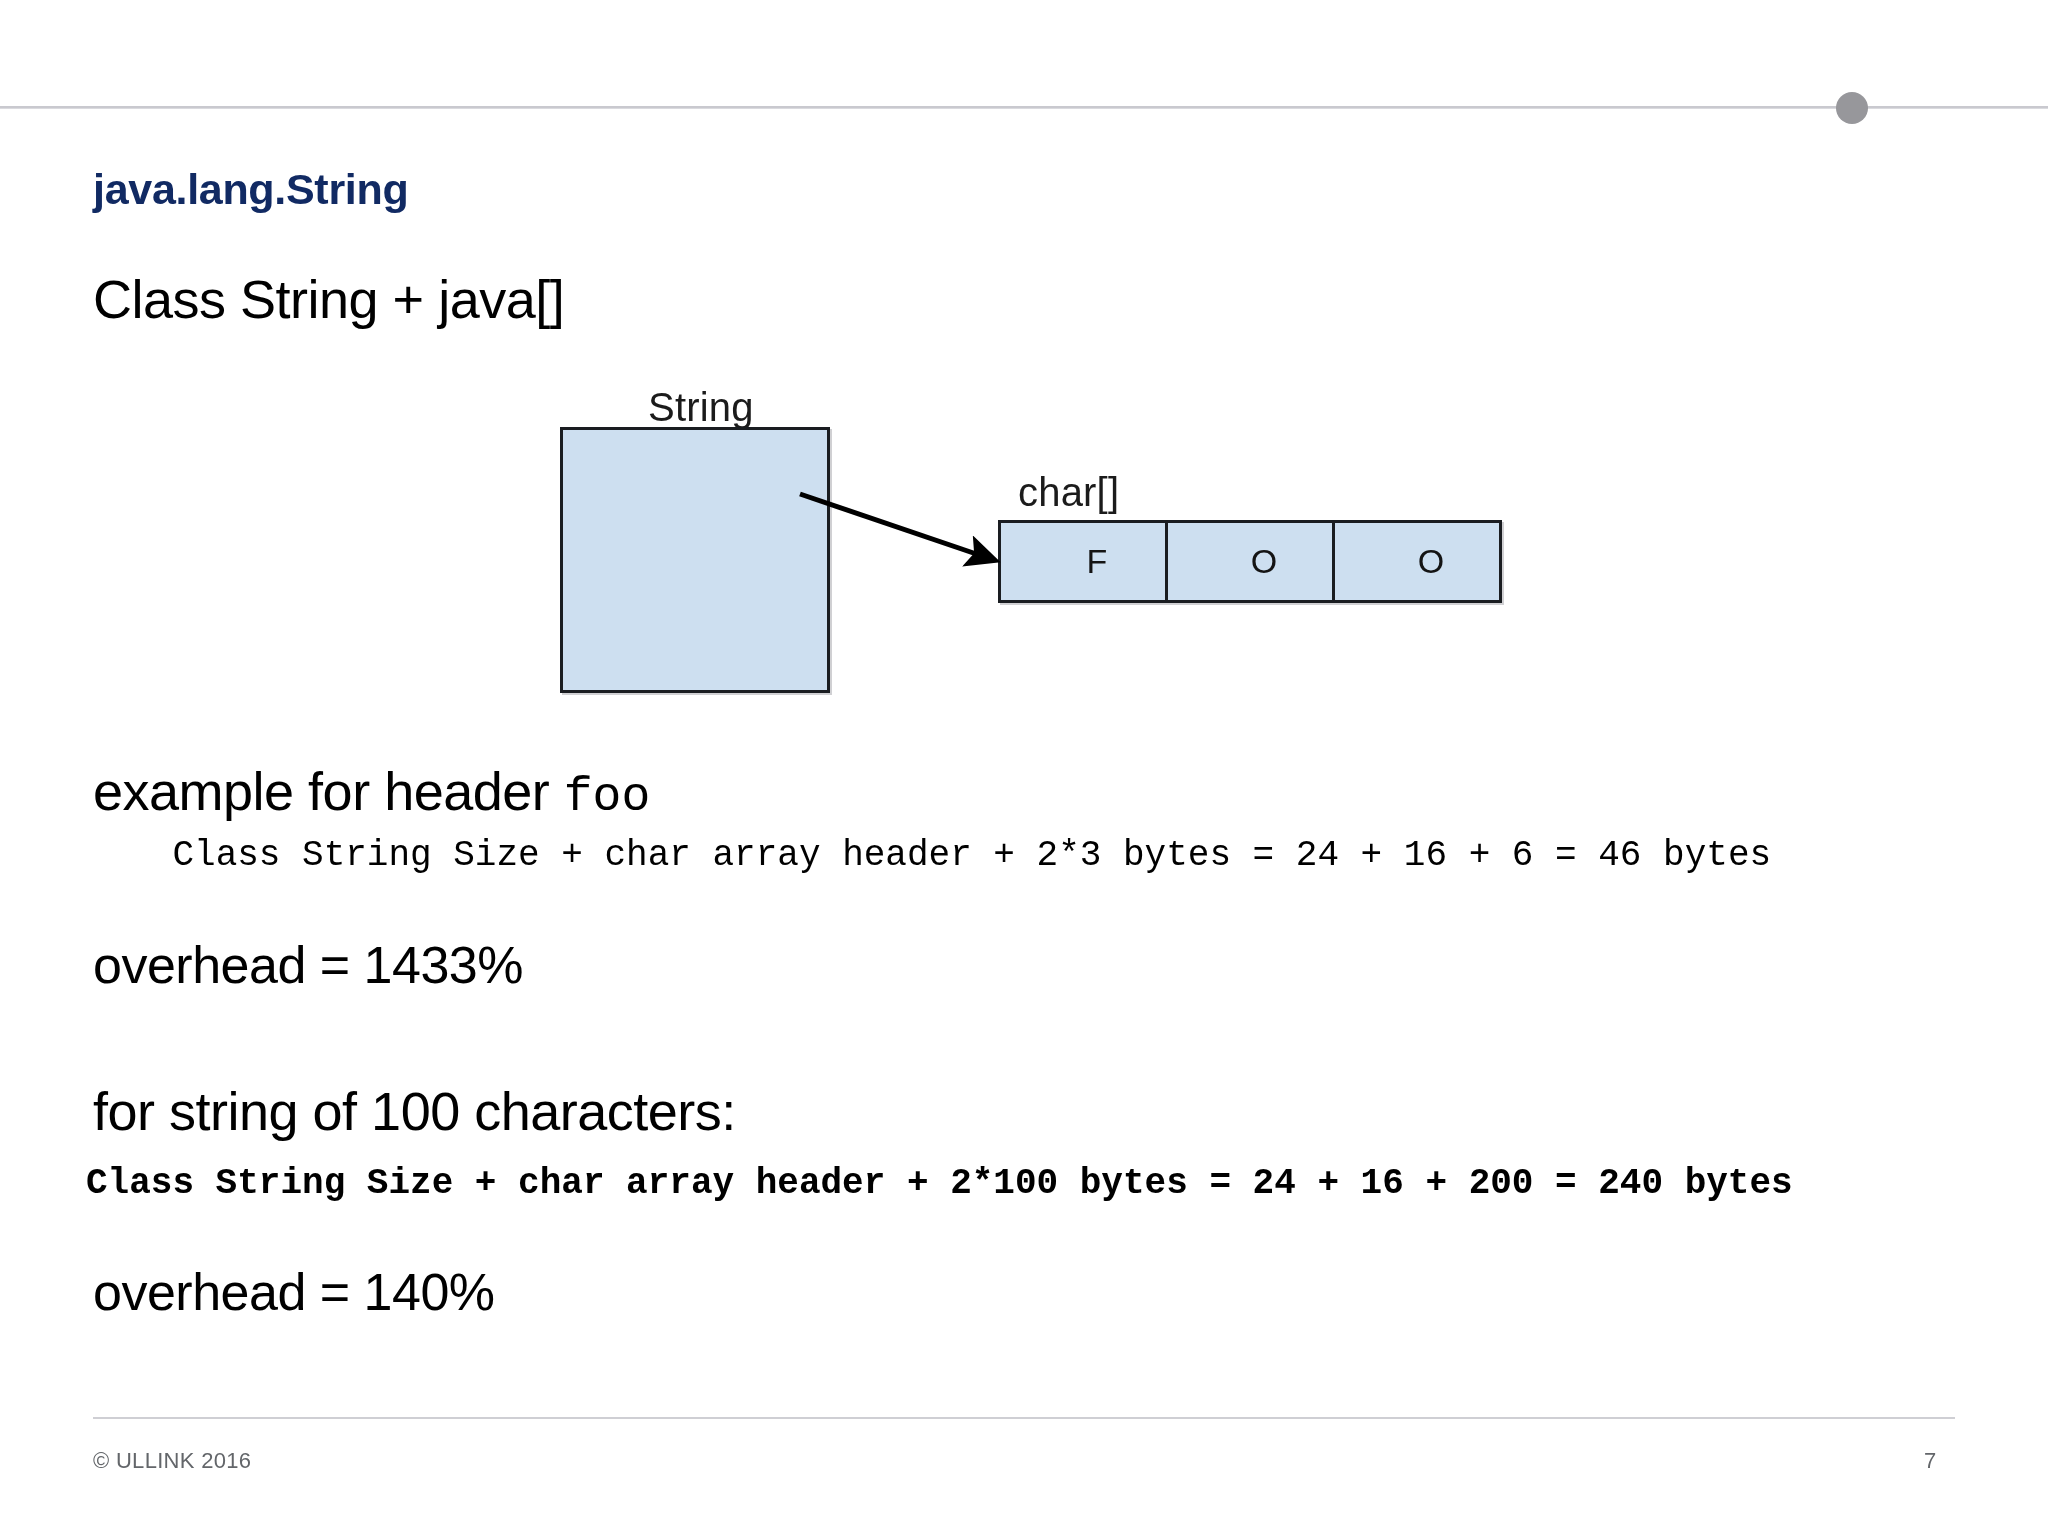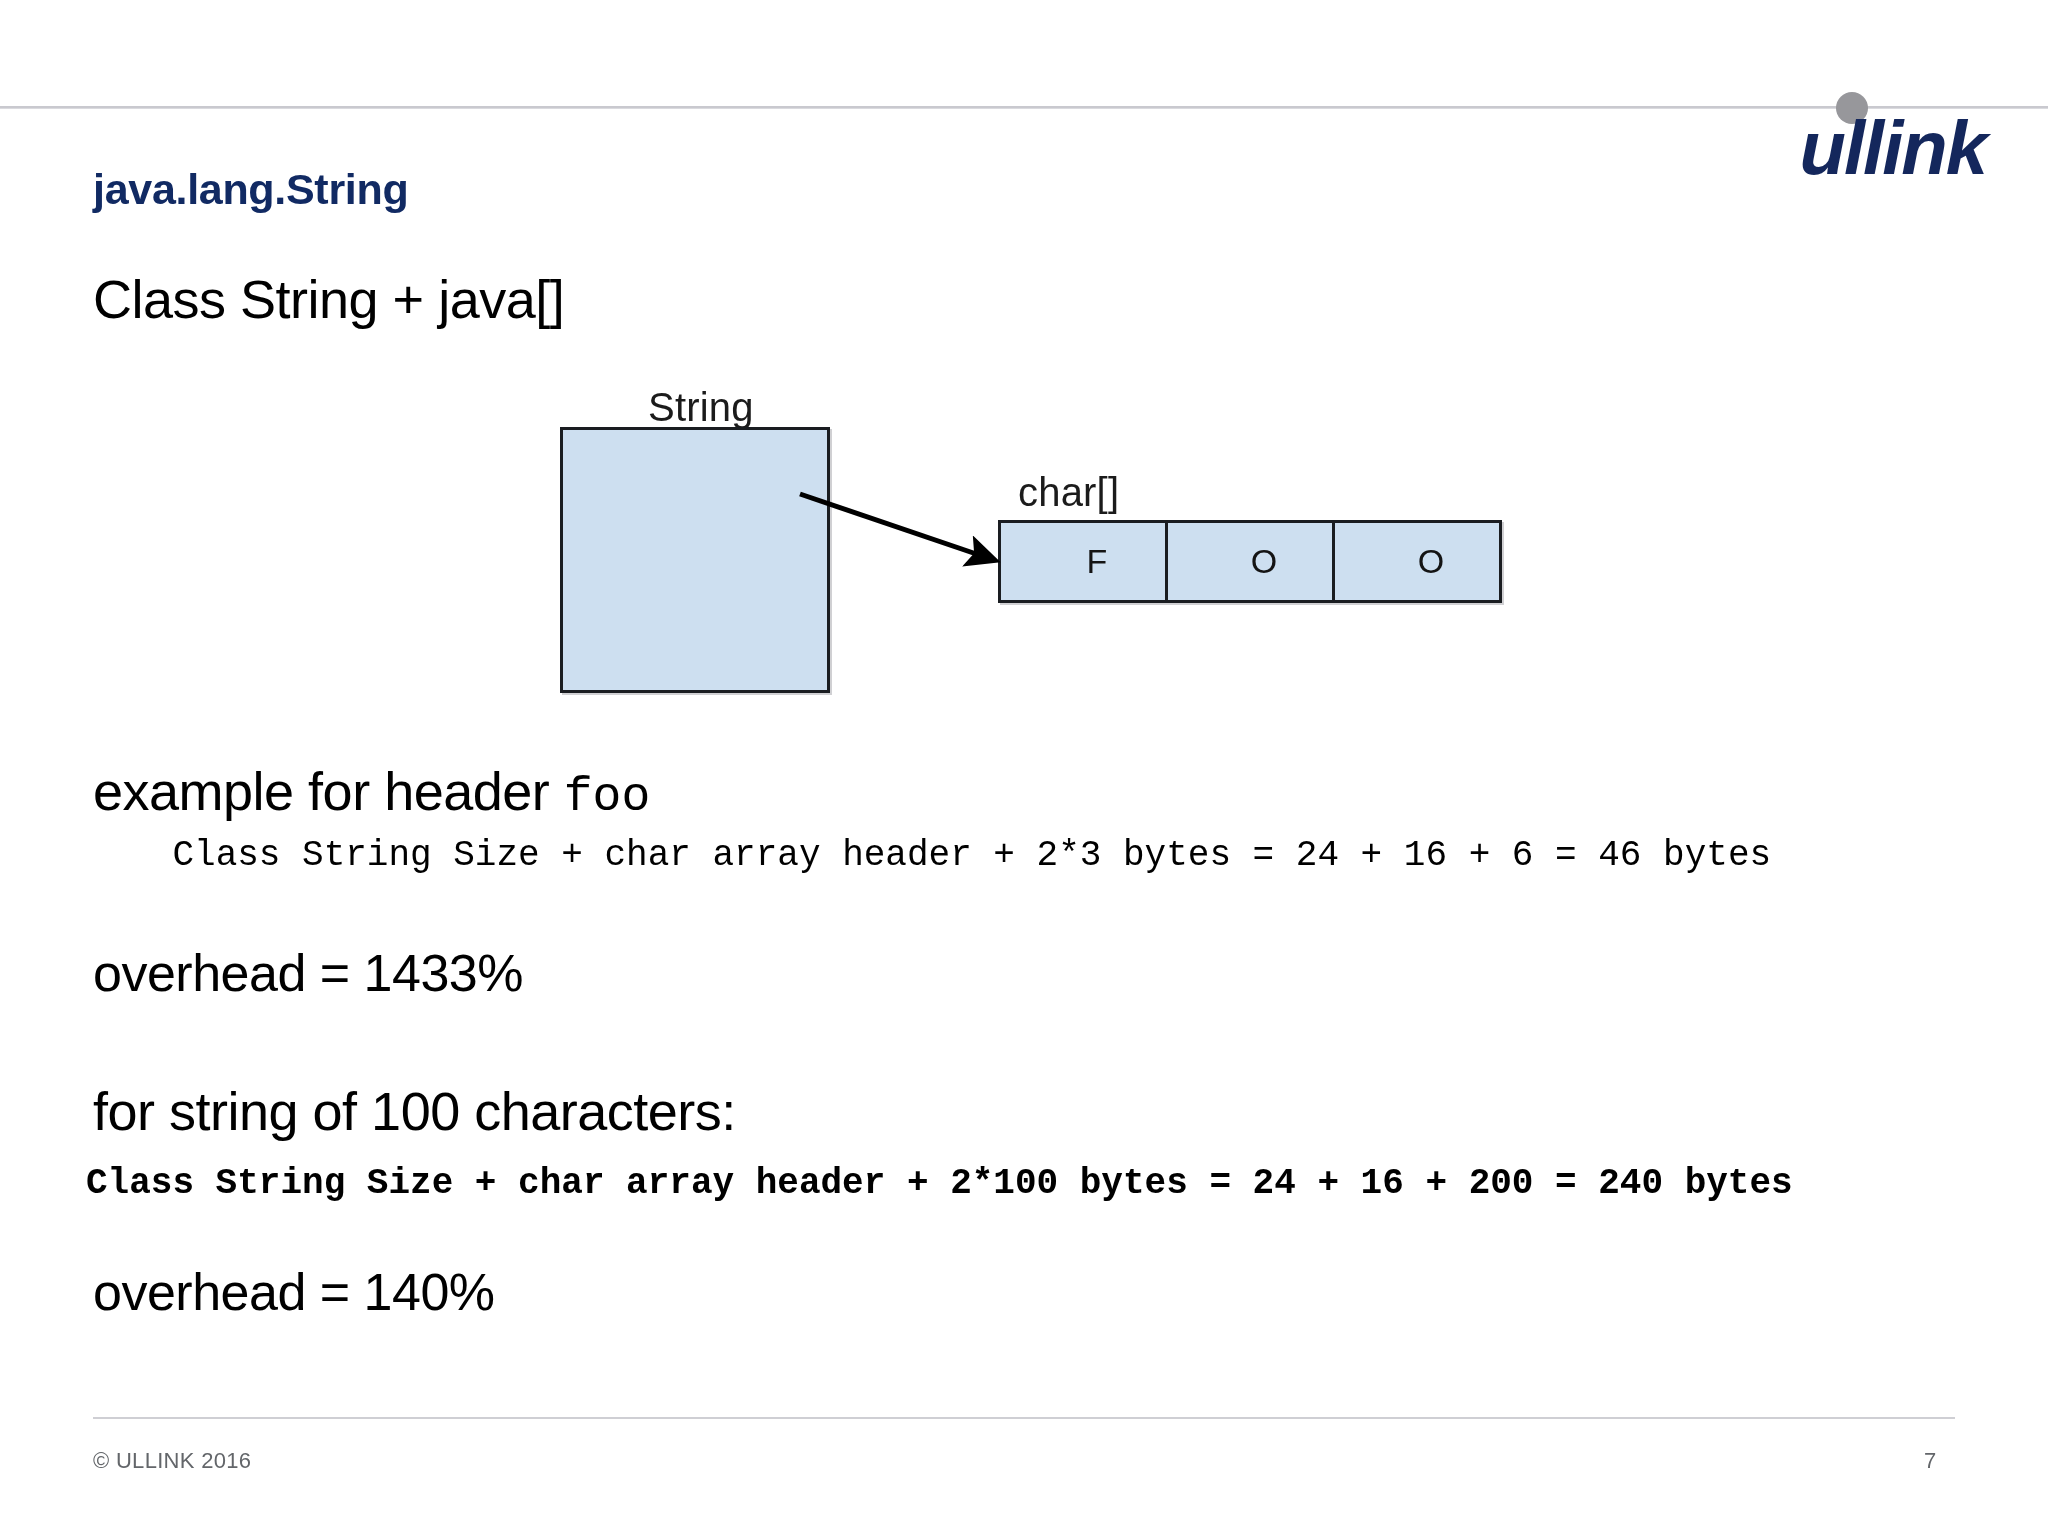--- a/index.html
+++ b/index.html
@@ -104,21 +104,21 @@
   #code-100 { top: 1160px; font-weight: bold; }
 
   .overhead {
     position: absolute;
     left: 93px;
     font-size: 52px;
     color: #000000;
     white-space: nowrap;
     letter-spacing: -0.5px;
   }
-  #overhead-foo { top: 935px; margin-top: 8px; }
+  #overhead-foo { top: 935px; }
   #overhead-100 { top: 1262px; }
 
   
   #diagram {
     position: absolute;
     left: 0;
     top: 0;
     width: 2048px;
     height: 1536px;
     pointer-events: none;
@@ -222,21 +222,20 @@
     color: #63666a;
   }
 </style>
 </head>
 <body>
 
 <div id="header-rule"></div>
 
 <div id="logo">
   <div id="logo-dot"></div>
-  <div id="logo-word">ullink</div>
 </div>
 
 <div id="slide-title">java.lang.String</div>
 
 <div class="h-big" id="heading-class-string">Class String + java[]</div>
 
 <div id="diagram">
 
   <div class="dg-label" id="label-string">String</div>
 

